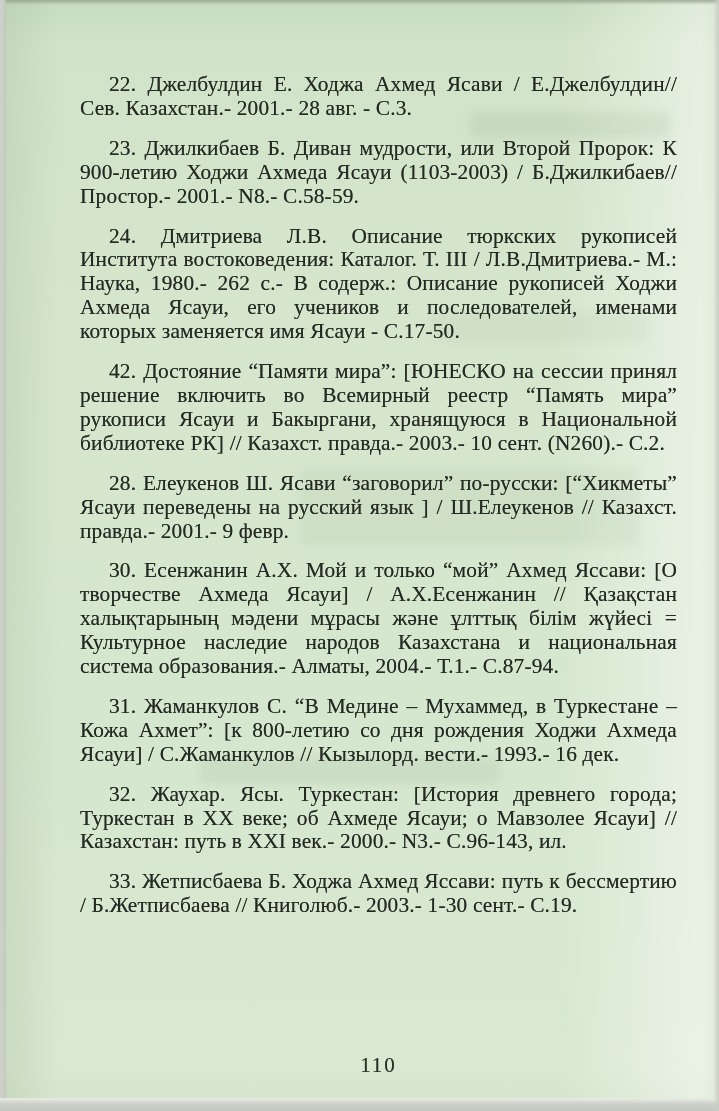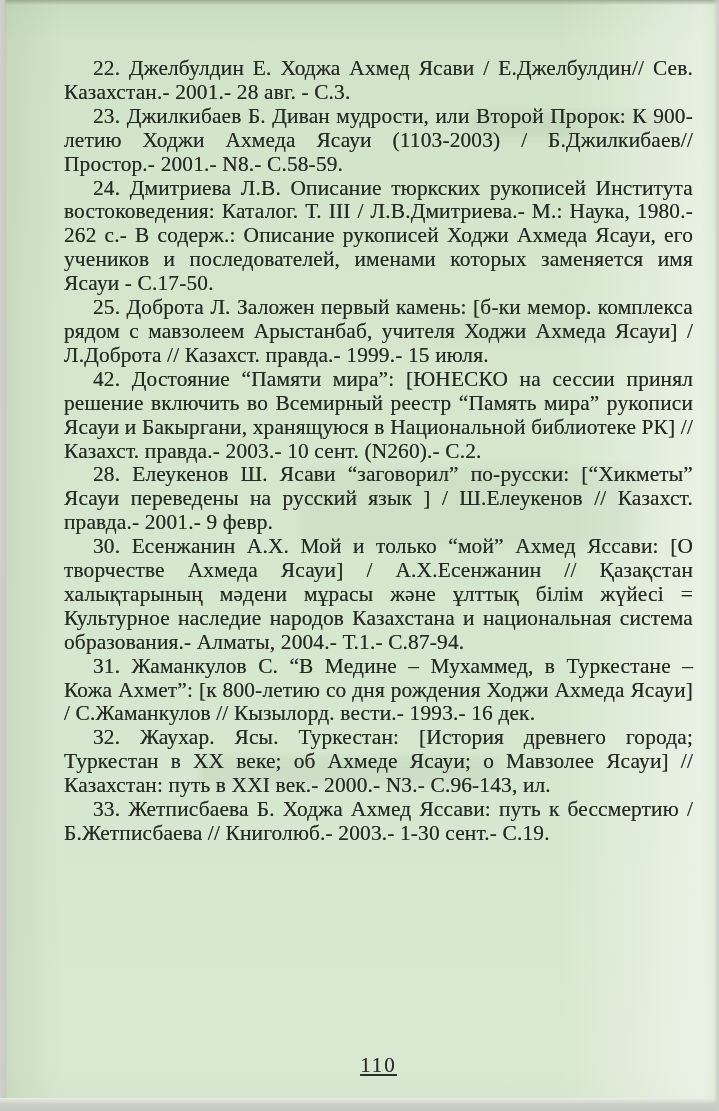--- a/index.html
+++ b/index.html
@@ -57,52 +57,50 @@
     top: 57px;
     width: 629px;
     color: #242a23;
     font-size: 21.4px;
     line-height: 23.9px;
     letter-spacing: 0.15px;
     text-align: justify;
     text-shadow: 0 0 0.6px rgba(36, 42, 35, 0.65);
   }
   .text-block p {
-    margin: 0;
+    margin: 16px;
     padding: 0;
     text-indent: 29px;
   }
   .page-number {
     position: absolute;
     left: 64px;
     top: 1053px;
     width: 629px;
     text-align: center;
     color: #2a2f29;
     font-size: 21px;
     letter-spacing: 2px;
     text-shadow: 0 0 0.6px rgba(36, 42, 35, 0.65);
-    text-decoration: underline;
   }
 </style>
 </head>
 <body>
 
 <div class="scan-page">
 
   <div class="bleed b1"></div>
   <div class="bleed b2"></div>
   <div class="bleed b3"></div>
   <div class="bleed b4"></div>
 
   <div class="text-block">
     <p>22. Джелбулдин Е.  Ходжа Ахмед Ясави / Е.Джелбулдин// Сев. Казахстан.- 2001.- 28 авг. - С.3.</p>
     <p>23. Джилкибаев Б.  Диван мудрости, или Второй Пророк: К 900-летию Ходжи Ахмеда Ясауи (1103-2003) / Б.Джилкибаев// Простор.- 2001.- N8.- С.58-59.</p>
     <p>24. Дмитриева Л.В.  Описание тюркских рукописей Института востоковедения: Каталог. Т. III / Л.В.Дмитриева.- М.: Наука, 1980.- 262 с.- В содерж.: Описание рукописей Ходжи Ахмеда Ясауи, его учеников и последователей, именами которых заменяется имя Ясауи - С.17-50.</p>
-    <p>25. Доброта Л.  Заложен первый камень: [б-ки мемор. комплекса рядом с мавзолеем Арыстанбаб, учителя Ходжи Ахмеда Ясауи] / Л.Доброта // Казахст. правда.- 1999.- 15 июля.</p>
     <p>42. Достояние “Памяти мира”: [ЮНЕСКО  на сессии принял решение включить во Всемирный реестр “Память мира” рукописи Ясауи и Бакыргани, хранящуюся в Национальной библиотеке РК] // Казахст. правда.- 2003.- 10 сент. (N260).- С.2.</p>
     <p>28. Елеукенов Ш.  Ясави “заговорил” по-русски: [“Хикметы” Ясауи переведены на русский язык ] / Ш.Елеукенов // Казахст. правда.- 2001.- 9 февр.</p>
     <p>30. Есенжанин А.Х.  Мой и только “мой” Ахмед Яссави: [О творчестве Ахмеда Ясауи] / А.Х.Есенжанин // Қазақстан халықтарының мәдени мұрасы және ұлттық білім жүйесі = Культурное наследие народов Казахстана и национальная система образования.- Алматы, 2004.- Т.1.- С.87-94.</p>
     <p>31. Жаманкулов С.  “В Медине – Мухаммед, в Туркестане – Кожа Ахмет”: [к 800-летию со дня рождения Ходжи Ахмеда Ясауи] / С.Жаманкулов // Кызылорд. вести.- 1993.- 16 дек.</p>
     <p>32. Жаухар. Ясы. Туркестан: [История древнего города; Туркестан в XX веке; об Ахмеде Ясауи; о Мавзолее Ясауи] // Казахстан: путь в XXI век.- 2000.- N3.- С.96-143, ил.</p>
     <p>33. Жетписбаева Б.  Ходжа Ахмед Яссави: путь к бессмертию / Б.Жетписбаева // Книголюб.- 2003.- 1-30 сент.- С.19.</p>
   </div>
 
   <div class="page-number">110</div>
 

